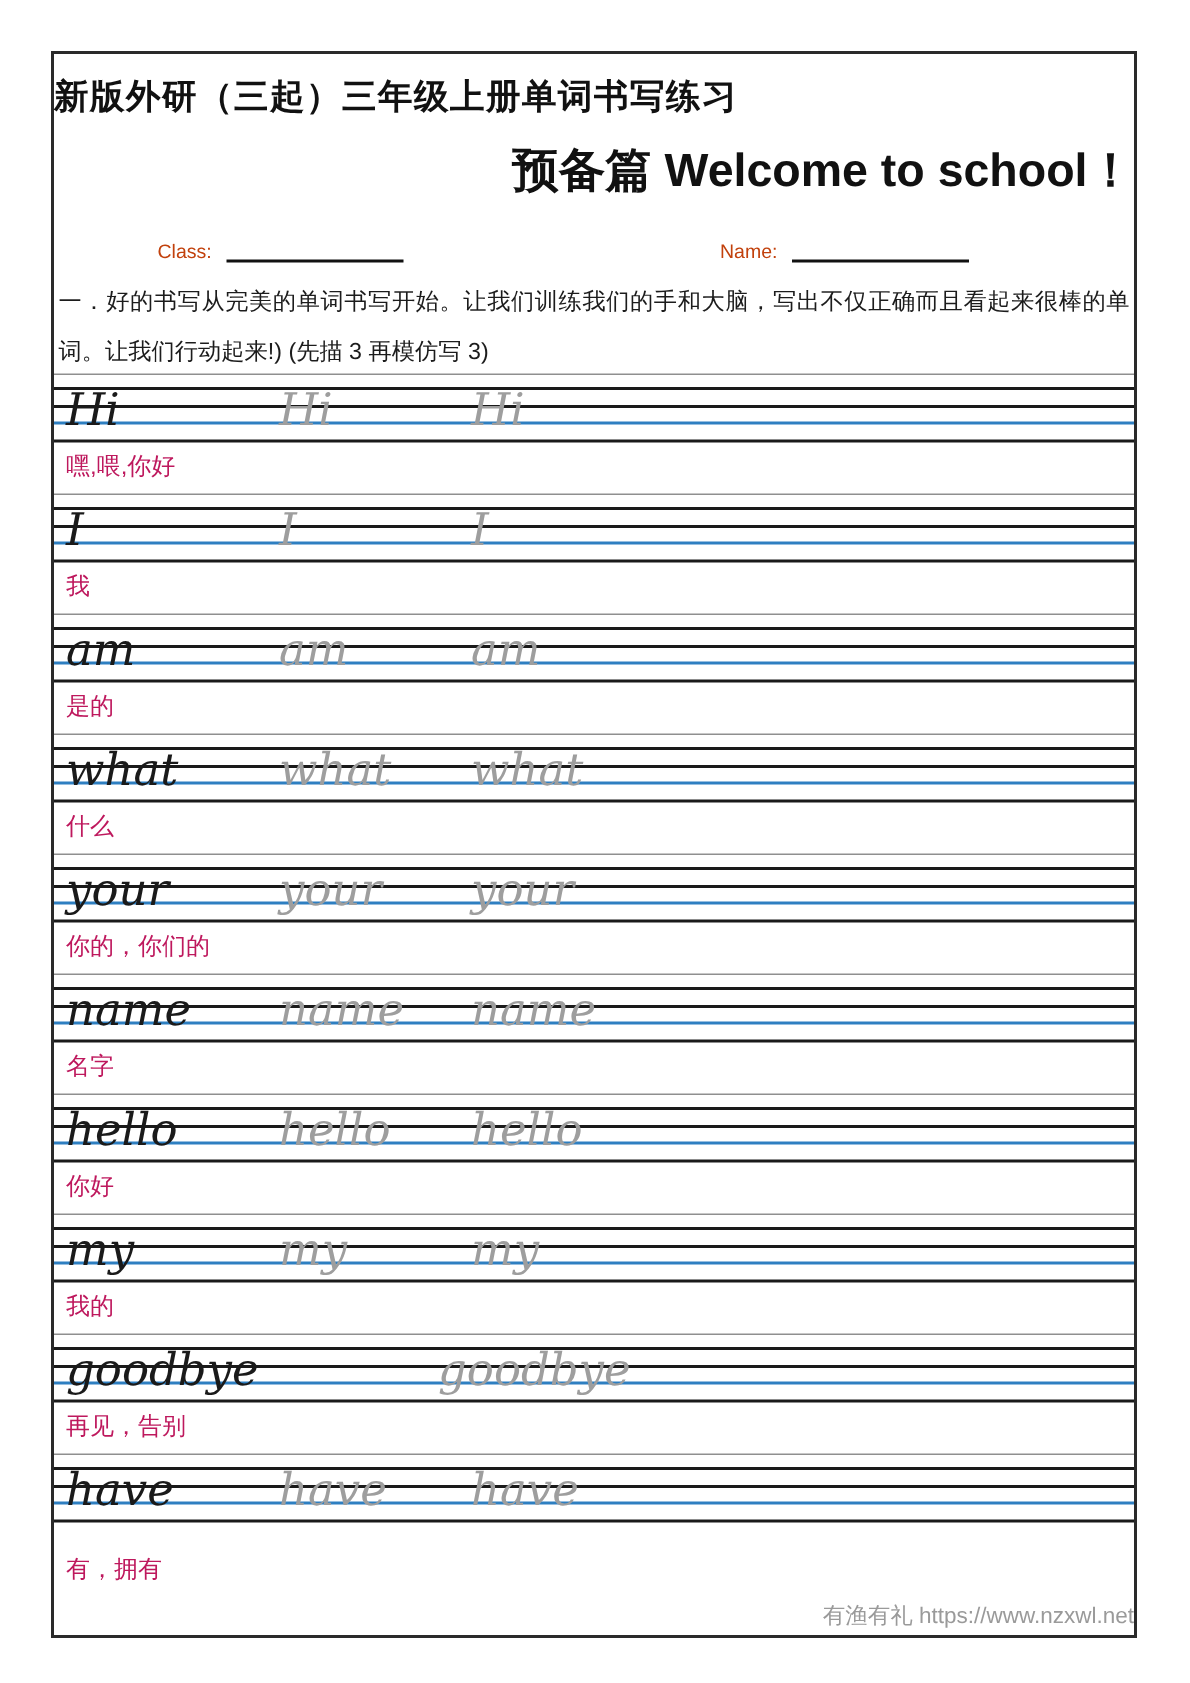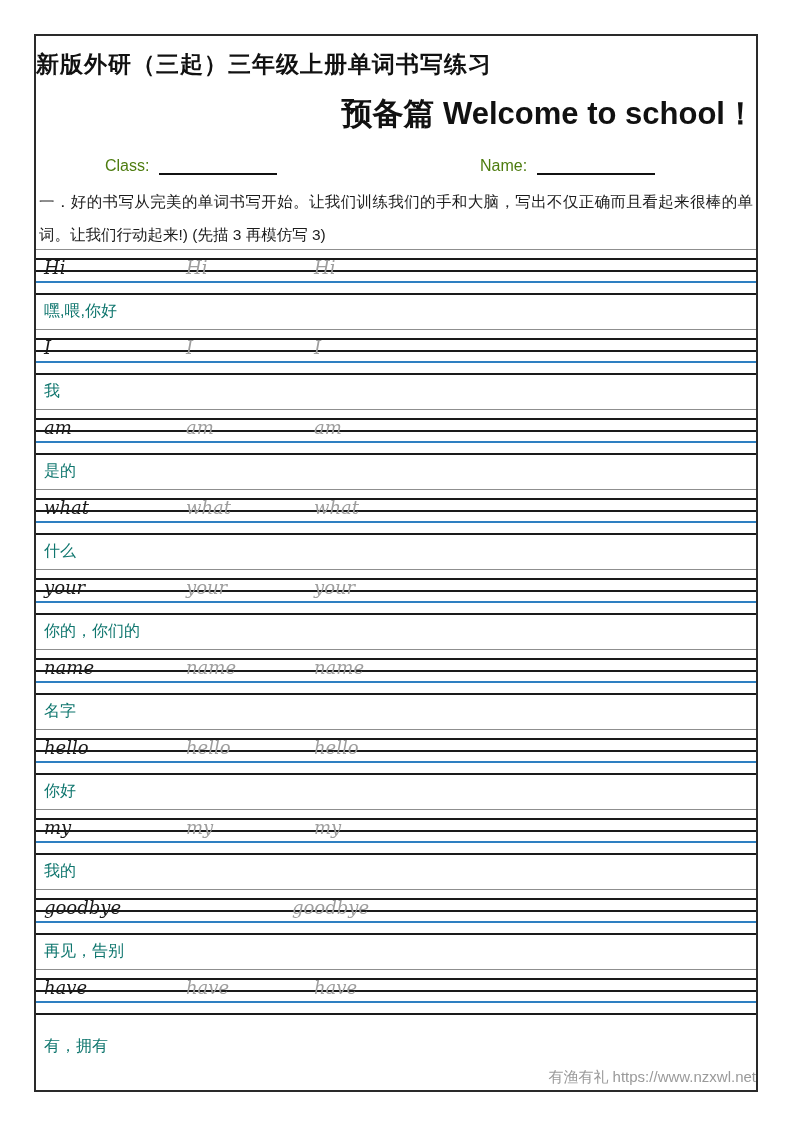--- a/index.html
+++ b/index.html
@@ -18,21 +18,21 @@
   }
   .title {
     margin-top: 13px; text-align: left;
     font-size: 23px; font-weight: bold; color: #111;
     letter-spacing: 1px;
   }
   .subtitle {
     margin-top: 13px; text-align: right;
     font-size: 31px; font-weight: 600; color: #111;
   }
-  .fields { position: relative; margin-top: 18px; height: 32px; font-size: 16px; color: #4d7c0f; }
+  .fields { position: relative; margin-top: 18px; height: 32px; font-size: 13px; color: #c2410c; }
   .field-class { position: absolute; left: 69px; top: 0; }
   .field-name  { position: absolute; left: 444px; top: 0; }
   .blank {
     display: inline-block; width: 118px; height: 22px;
     border-bottom: 2px solid #111; margin-left: 10px; vertical-align: bottom;
   }
   .instructions {
     padding: 0 3px;
     font-size: 15.5px; line-height: 33px; color: #1c1c1c;
     text-align: justify;
@@ -40,30 +40,30 @@
   #entries { position: absolute; left: 0; right: 0; top: 213px; }
   .entry { position: relative; height: 80px; border-top: 1px solid var(--separator-gray, #8f8f8f); }
   .entry.tall { height: 104px; padding-left: 29px; }
   .gl { position: absolute; left: 0; right: 0; height: 2px; background: var(--ink-black, #1a1a1a); }
   .l1 { top: 8px; }
   .l2 { top: 20px; }
   .l3 { top: 31px; background: var(--baseline-blue, #2e7fc1); }
   .l4 { top: 43px; }
   .w {
     position: absolute; top: 9px; line-height: 1;
-    font-size: 18px;
+    font-size: 30px;
     font-family: "DejaVu Serif", serif; font-style: italic;
     white-space: nowrap; z-index: 2;
   }
   .w.main { left: 8px; color: var(--ink-black, #1a1a1a); }
   .trace { color: var(--trace-gray, #9e9e9e); }
   .t1 { left: 150px; }
   .t2 { left: 278px; }
   .single .t1 { left: 256px; }
-  .trans { position: absolute; left: 8px; top: 51px; font-size: 16px; color: #0f766e; }
+  .trans { position: absolute; left: 8px; top: 51px; font-size: 16px; color: #be185d; }
   .tall .trans { top: 66px; }
   .footer {
     position: absolute; left: 0; right: 0; bottom: 3px;
     text-align: right; font-size: 15px;
     color: var(--footer-gray, #9a9a9a);
   }
 </style>
 </head>
 <body>
 

